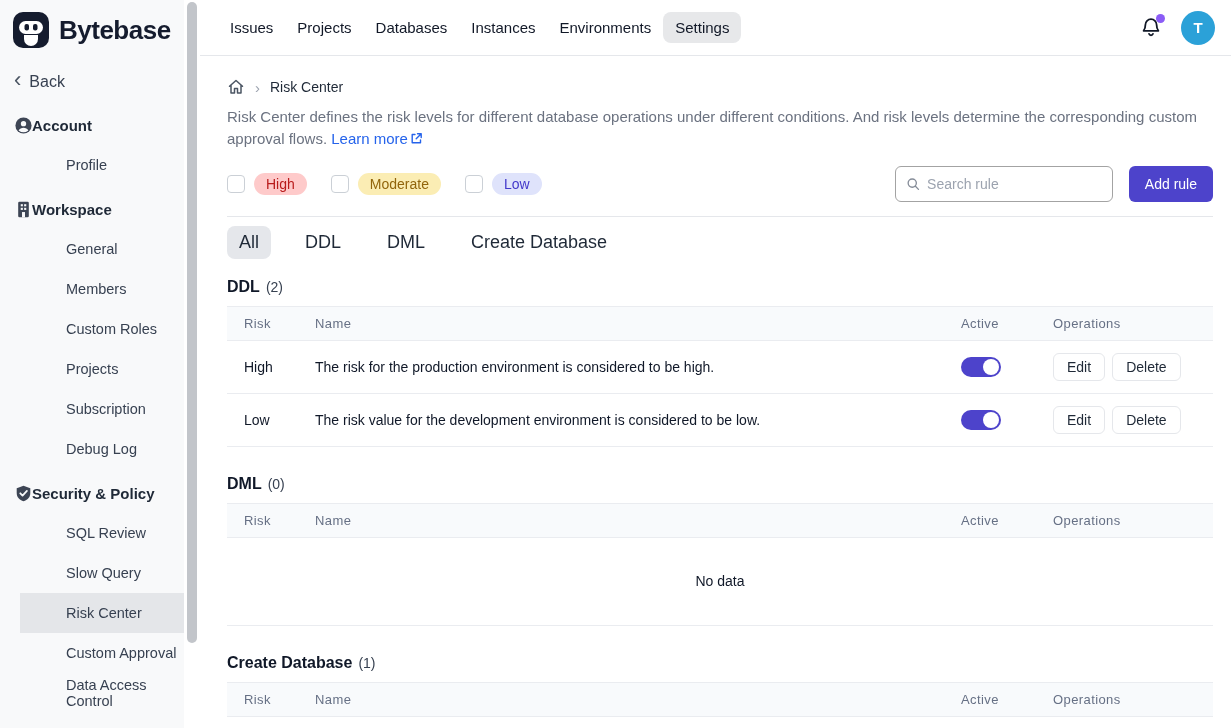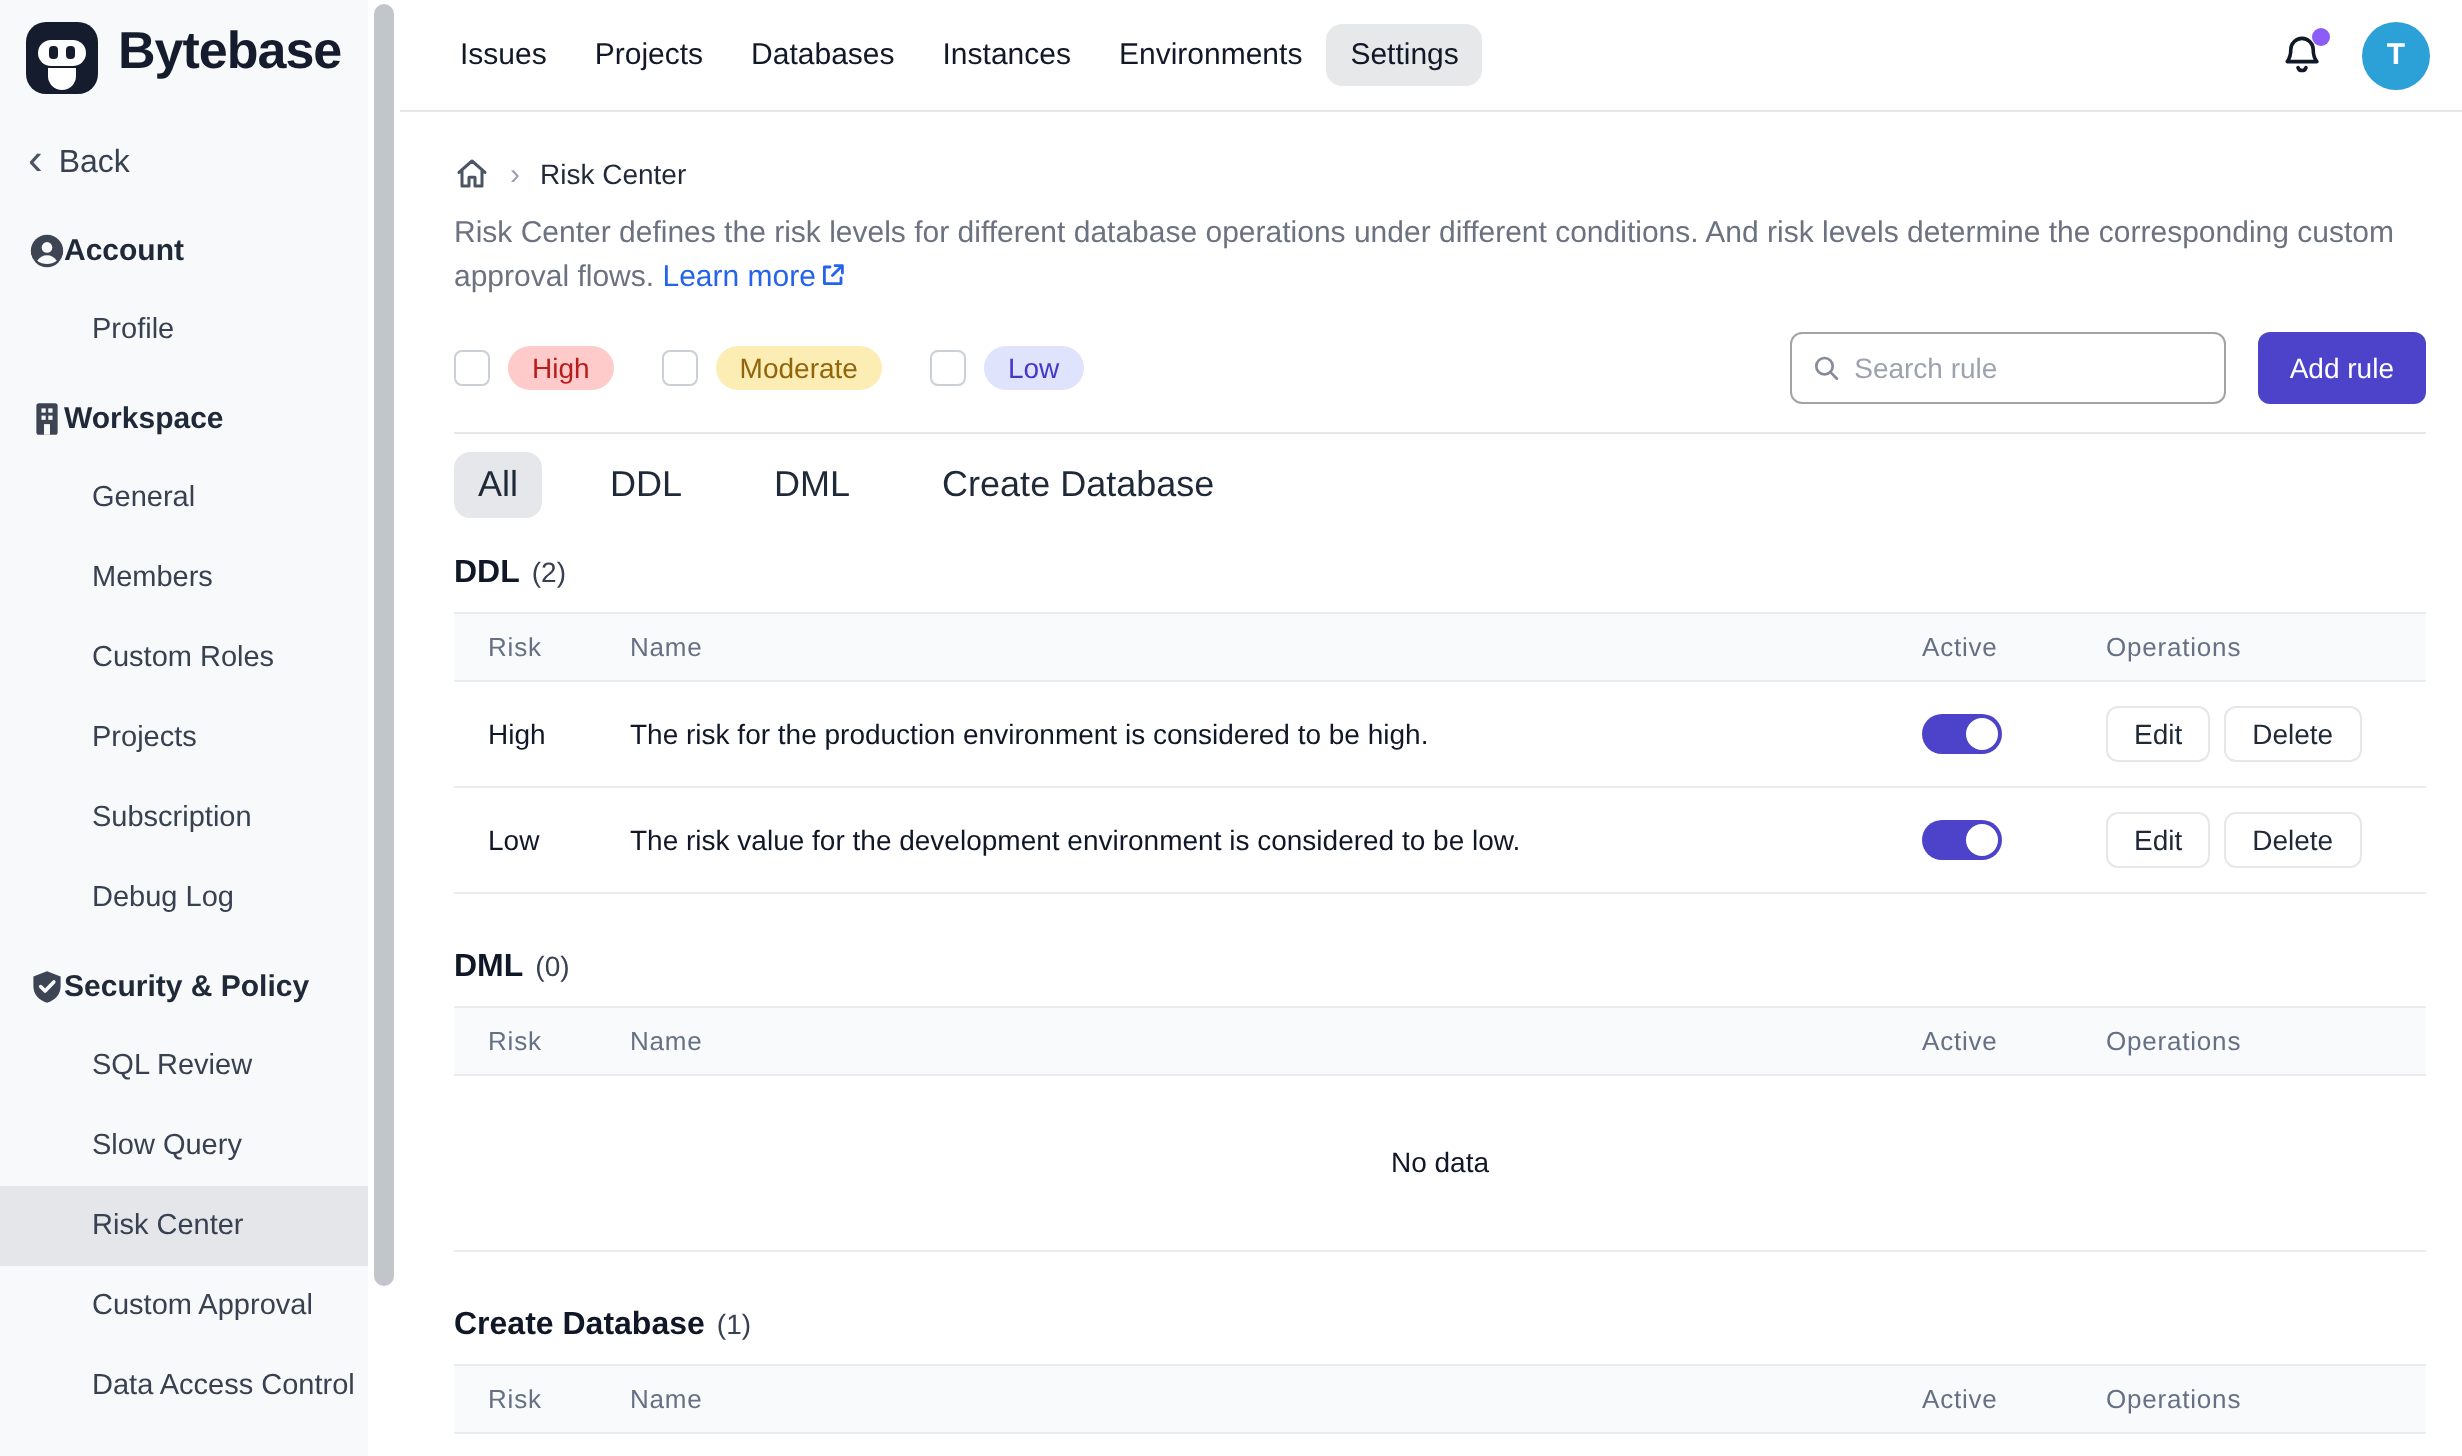--- a/index.html
+++ b/index.html
@@ -7,29 +7,29 @@
     font-family:"Liberation Sans", sans-serif; color:#1f2937; }
   .app { display:flex; width:100%; height:100%; }
 
   
   .side-col { width:200px; height:100%; position:relative; flex:0 0 200px; }
   .side-bg { position:absolute; inset:0 16px 0 0; background:#f8f9fa; }
   .side-scroll-strip { position:absolute; top:0; right:0; width:16px; height:100%; background:#fff; }
   .side-scroll-thumb { position:absolute; top:2px; left:3px; width:10px; height:641px; background:#c2c5ca; border-radius:5px; }
   .side-inner { position:relative; height:100%; padding-right:16px; }
 
-  .logo-row { display:flex; align-items:flex-start; gap:9px; padding:10px 0 6px 12px; height:56px; }
+  .logo-row { display:flex; align-items:center; gap:9px; padding:10px 0 6px 12px; height:56px; }
   .logo-mark { width:38px; height:38px; flex:0 0 38px; }
   .logo-word { font-size:26px; font-weight:bold; color:#151c2e; letter-spacing:-0.5px; }
 
   .back-row { display:flex; align-items:center; gap:8px; padding:16px 16px 10px 14px; font-size:16px; color:#374151; cursor:pointer; }
   .back-chev { font-size:22px; line-height:1; color:#4b5563; margin-top:-3px; }
 
   .side-section-head { display:flex; align-items:center; gap:0; height:40px; padding-left:15px; font-size:15px; font-weight:600; color:#1f2937; margin-top:4px; }
-  .side-item { display:flex; align-items:center; height:40px; padding-left:46px; font-size:14.5px; color:#374151; cursor:pointer; }
+  .side-item { display:flex; align-items:center; height:40px; padding-left:46px; font-size:14.5px; color:#374151; cursor:pointer;margin-left:20px; }
   .side-item.active { background:#e4e6e9; }
   .sicon { width:17px; height:17px; flex:0 0 17px; }
 
   
   .main-col { flex:1; display:flex; flex-direction:column; height:100%; overflow:hidden; }
   .top-header { height:56px; flex:0 0 56px; display:flex; align-items:center; justify-content:space-between; border-bottom:1px solid #e5e7eb; padding:0 16px 0 18px; background:#fff; }
   .nav { display:flex; align-items:center; gap:0; }
   .nav-item { padding:7px 12px; font-size:15px; color:#111827; border-radius:8px; cursor:pointer; }
   .nav-item.active { background:#e7e8ea; }
   .header-right { display:flex; align-items:center; gap:18px; }

